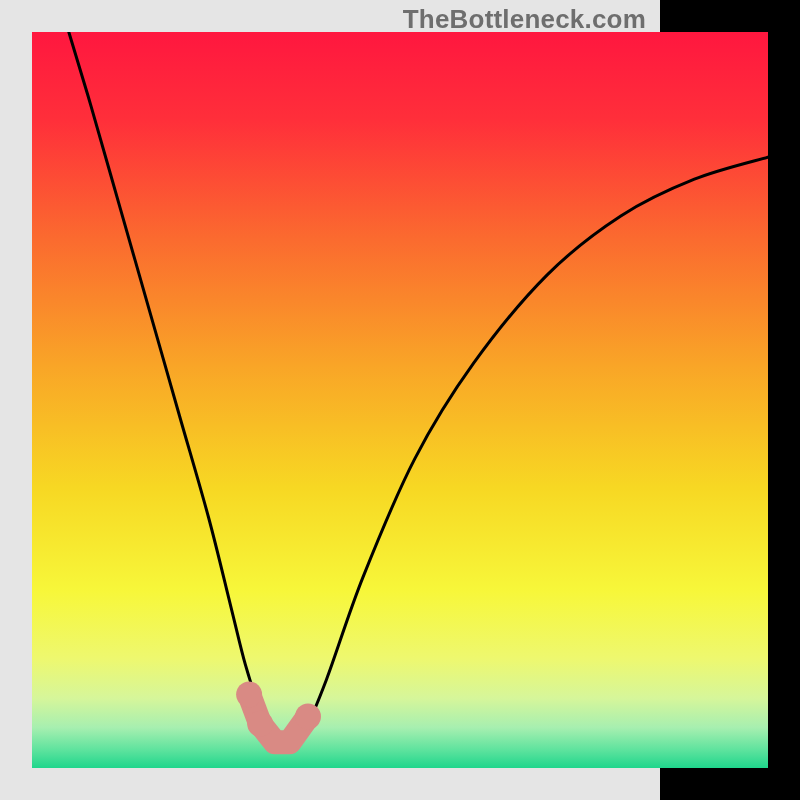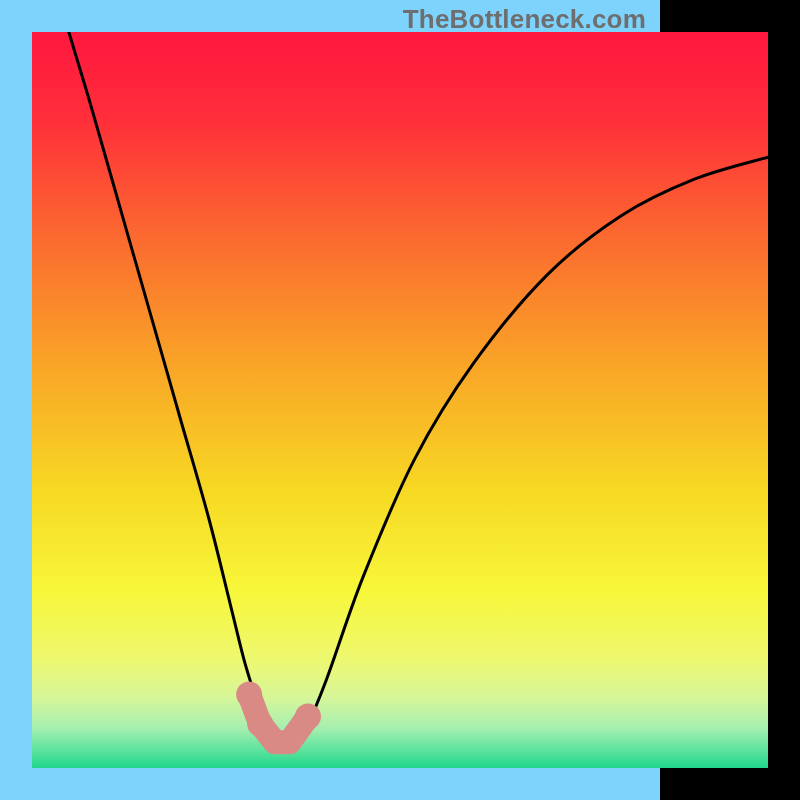--- a/index.html
+++ b/index.html
@@ -9,21 +9,21 @@
     height: 800px;
     background: #000;
     overflow: hidden;
   }
   .frame {
     position: absolute;
     left: 0;
     top: 0;
     width: 660px;
     height: 800px;
-    background: #7dd3fc;
+    background: #e5e5e5;
   }
   .plot {
     position: absolute;
     left: 32px;
     top: 32px;
     width: 736px;
     height: 736px;
     overflow: hidden;
   }
   .watermark {

